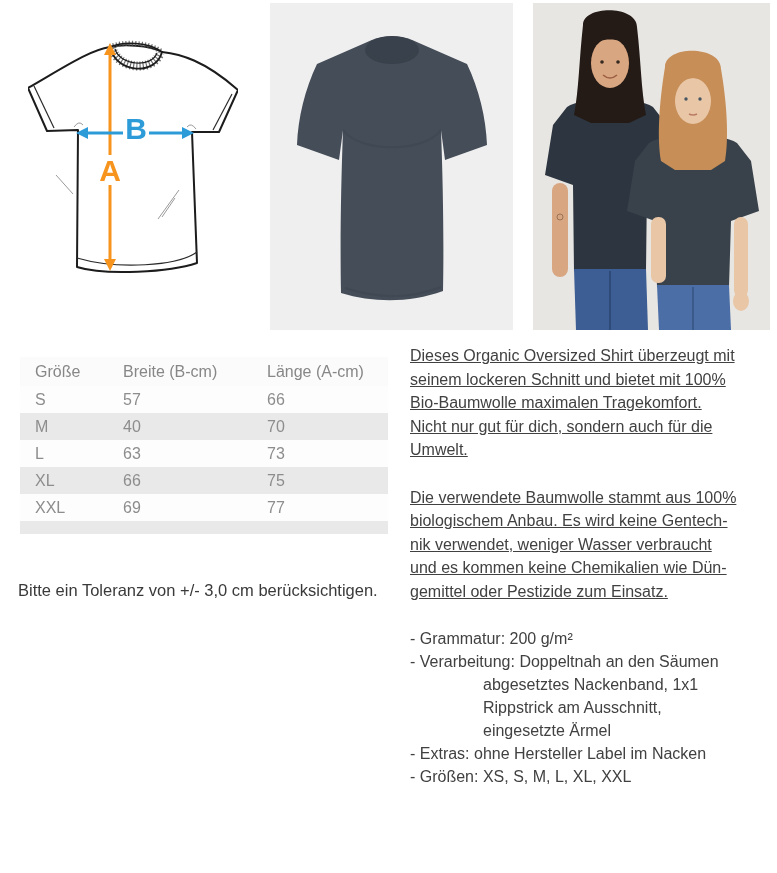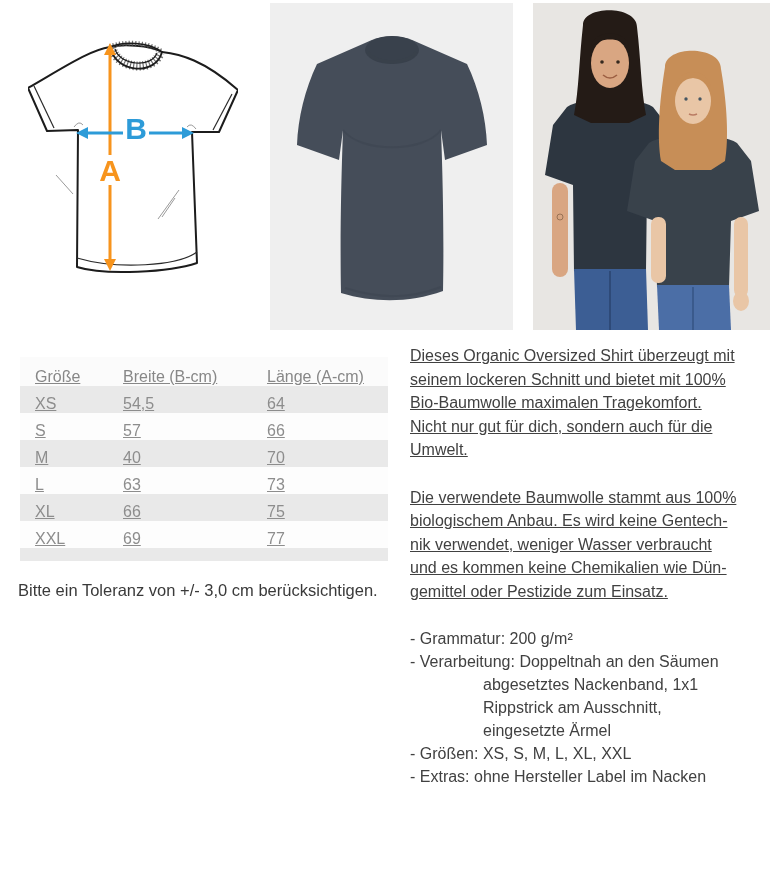--- a/index.html
+++ b/index.html
@@ -11,21 +11,21 @@
   }
   .abs{position:absolute;}
 
   
   #diagram-svg{left:28px;top:40px;width:210px;height:237px;}
   #product-svg{left:270px;top:3px;width:243px;height:327px;}
   #models-svg{left:533px;top:3px;width:237px;height:327px;}
 
   
   .size-table{left:20px;top:357px;width:368px;color:#8d8d8d;font-size:16px;}
-  .t-row{display:flex;align-items:flex-end;height:27px;text-decoration:underline;}
+  .t-row{display:flex;align-items:center;height:27px;}
   .t-row.head{height:29px;background:#fbfbfb;color:#878787;}
   .t-row.odd{background:#e9e9e9;}
   .t-row.even{background:#fdfdfd;}
   .t-foot{height:13px;background:#e9e9e9;}
   .c1{width:103px;padding-left:15px;box-sizing:border-box;}
   .c2{width:144px;padding-left:0;box-sizing:border-box;}
   .c3{flex:1;}
 
   .tolerance-note{left:18px;top:581px;width:392px;font-size:16.5px;color:#3a3a3a;white-space:nowrap;}
 
@@ -140,25 +140,20 @@
     <path d="M160,284 L160,327" stroke="#3a5a8c" stroke-width="2"></path>
   </g>
 </svg>
 
 <div class="abs size-table">
   <div class="t-row head">
     <div class="c1">Größe</div>
     <div class="c2">Breite (B-cm)</div>
     <div class="c3">Länge (A-cm)</div>
   </div>
-  <div class="t-row odd">
-    <div class="c1">XS</div>
-    <div class="c2">54,5</div>
-    <div class="c3">64</div>
-  </div>
   <div class="t-row even">
     <div class="c1">S</div>
     <div class="c2">57</div>
     <div class="c3">66</div>
   </div>
   <div class="t-row odd">
     <div class="c1">M</div>
     <div class="c2">40</div>
     <div class="c3">70</div>
   </div>
@@ -196,16 +191,16 @@
     <div class="line">nik verwendet, weniger Wasser verbraucht</div>
     <div class="line">und es kommen keine Chemikalien wie Dün-</div>
     <div class="line">gemittel oder Pestizide zum Einsatz.</div>
   </div>
   <div class="bullets">
     <div class="line">- Grammatur: 200 g/m²</div>
     <div class="line">- Verarbeitung: Doppeltnah an den Säumen</div>
     <div class="line indent">abgesetztes Nackenband, 1x1</div>
     <div class="line indent">Rippstrick am Ausschnitt,</div>
     <div class="line indent">eingesetzte Ärmel</div>
+    <div class="line">- Extras: ohne Hersteller Label im Nacken</div>
     <div class="line">- Größen: XS, S, M, L, XL, XXL</div>
-    <div class="line">- Extras: ohne Hersteller Label im Nacken</div>
   </div>
 </div>
 
 </body></html>

